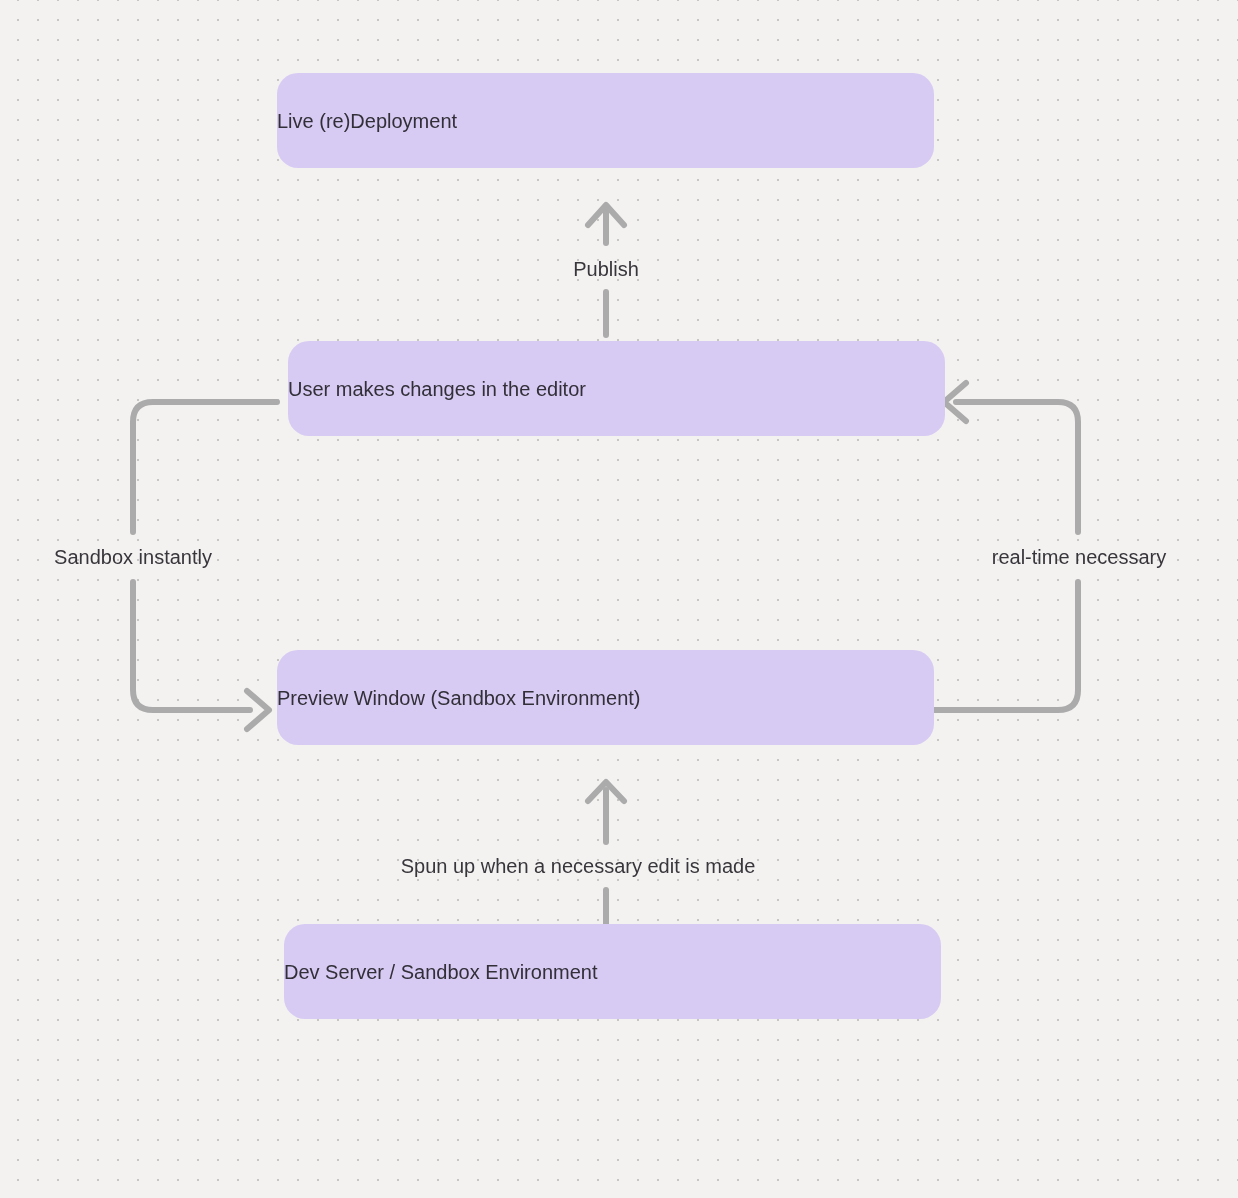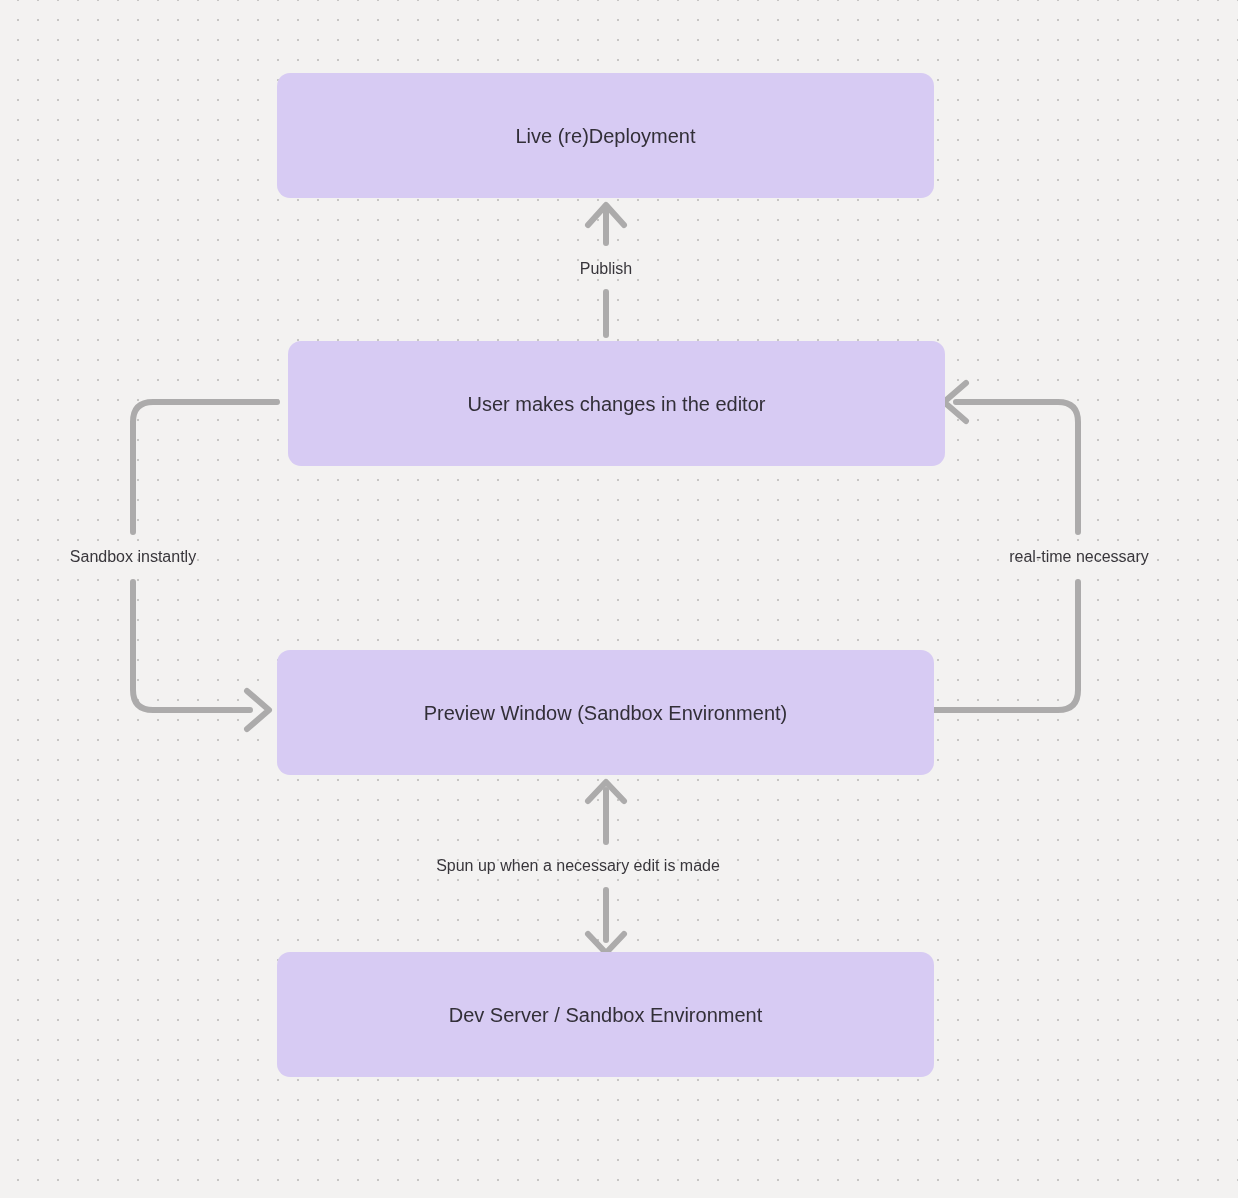--- a/index.html
+++ b/index.html
@@ -27,38 +27,37 @@
     fill: none;
     stroke: #acabab;
     stroke-width: 6;
     stroke-linecap: round;
     stroke-linejoin: round;
   }
   .node {
     position: absolute;
     left: 277px;
     width: 657px;
-    height: 125px;
+    height: 95px;
     background: #d7cbf3;
-    border-radius: 13px;
+    border-radius: 21px;
     display: flex;
     align-items: center;
-    justify-content: center;
   }
   .node-label {
     color: #322f38;
     font-size: 20px;
     line-height: 1;
     white-space: nowrap;
   }
   .edge-label {
     position: absolute;
     transform: translate(-50%, -50%);
     color: #38363b;
-    font-size: 16px;
+    font-size: 20px;
     line-height: 1.2;
     white-space: nowrap;
   }
 </style>
 </head>
 <body>
 
 <div class="canvas">
 
   <svg class="connector-layer" viewBox="0 0 1238 1198" xmlns="http://www.w3.org/2000/svg">
@@ -94,21 +93,21 @@
   </div>
 
   <div class="node" style="top:341px;margin-left:11px;">
     <span class="node-label">User makes changes in the editor</span>
   </div>
 
   <div class="node" style="top:650px;">
     <span class="node-label">Preview Window (Sandbox Environment)</span>
   </div>
 
-  <div class="node" style="top:952px;">
+  <div class="node" style="top:924px;margin-left:7px;">
     <span class="node-label">Dev Server / Sandbox Environment</span>
   </div>
 
   <div class="edge-label" style="left:606px; top:269px;">Publish</div>
 
   <div class="edge-label" style="left:133px; top:557px;">Sandbox instantly</div>
 
   <div class="edge-label" style="left:1079px; top:557px;">real-time necessary</div>
 
   <div class="edge-label" style="left:578px; top:866px;">Spun up when a necessary edit is made</div>

